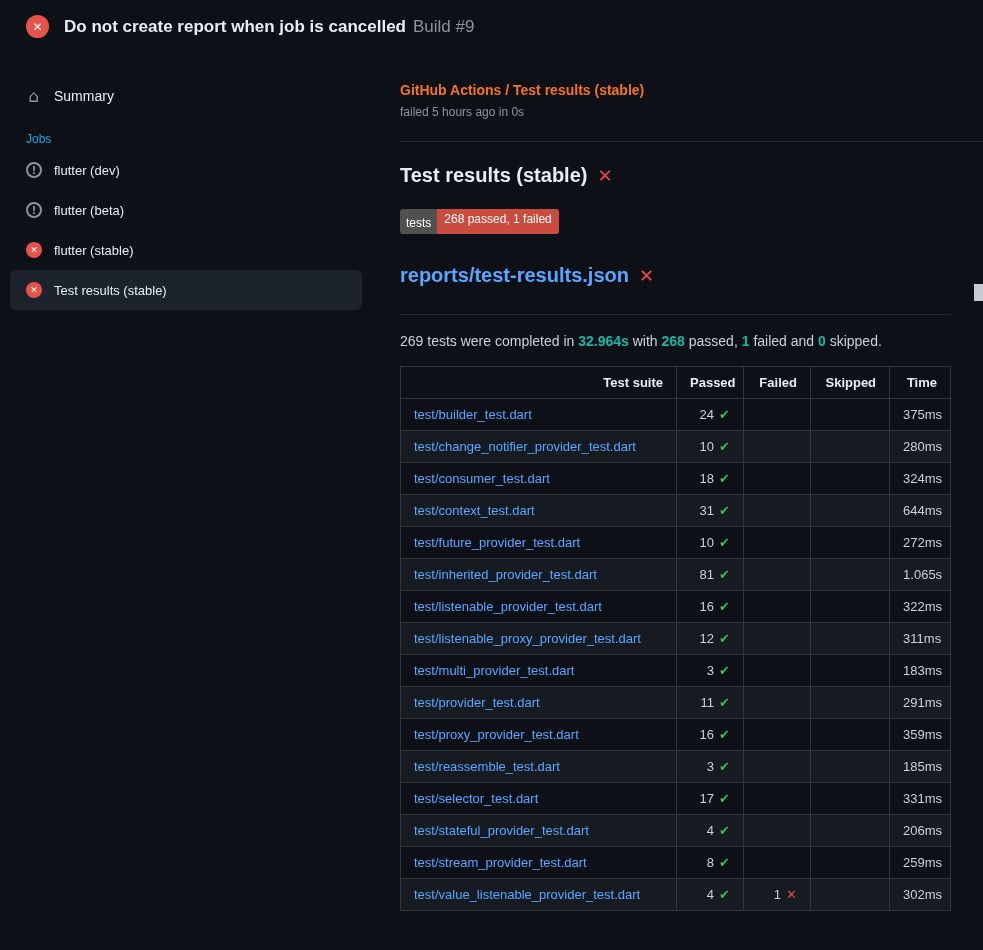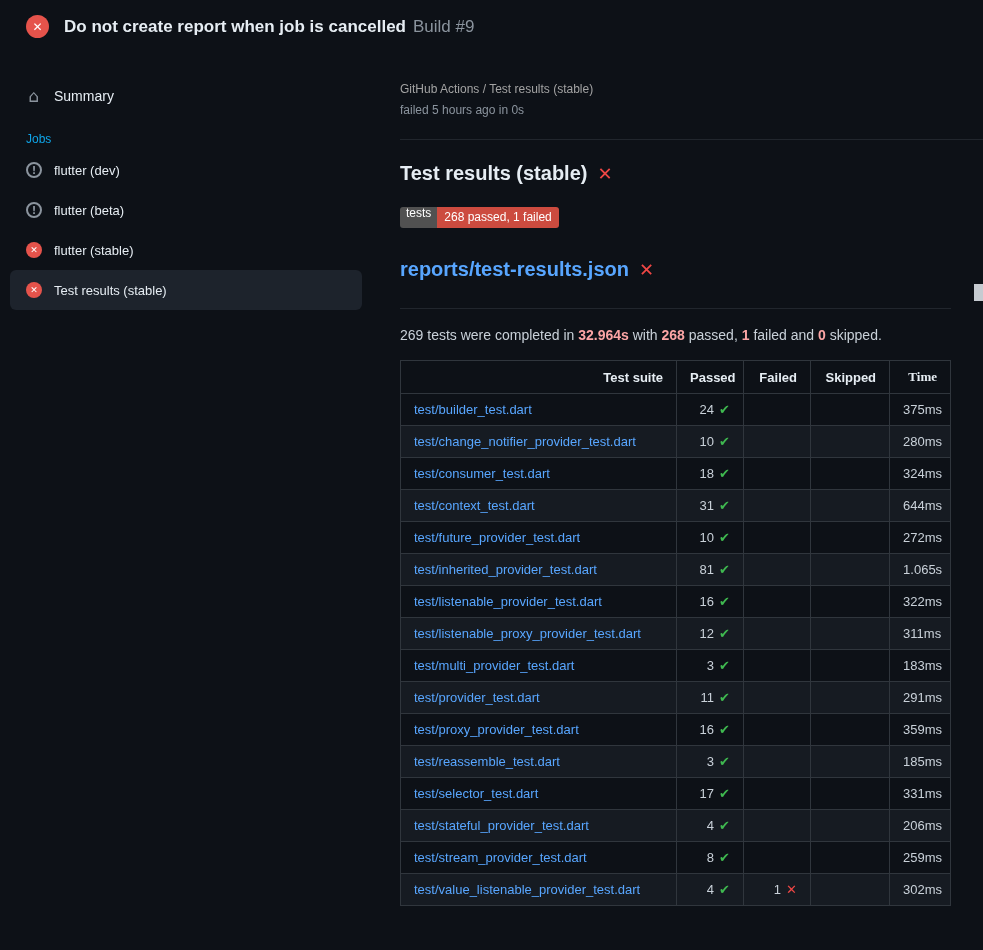--- a/index.html
+++ b/index.html
@@ -42,57 +42,57 @@
     display:flex; align-items:center; gap:12px;
     padding:10px 16px; border-radius:6px;
     font-size:14px; color:#e6edf3; cursor:pointer;
   }
   .sidebar-item.job { font-size:13px; padding:12px 16px; }
   .sidebar-item.selected { background:#1d232c; }
   .home-icon { color:#8b949e; font-size:17px; width:16px; text-align:center; font-family:"DejaVu Sans",sans-serif; }
   .jobs-header { margin:16px 0 4px 16px; font-size:12px; color:#0ea5e9; }
 
   
-  .breadcrumb { font-size:12px; font-weight:400; color:#a3a3a3; }
+  .breadcrumb { font-size:14px; font-weight:700; color:#f97316; }
   .status-line { font-size:12px; color:#8b949e; margin-top:7px; }
   .divider { height:1px; background:#21262d; margin-top:22px; }
 
   .section-title {
     margin-top:22px; font-size:20px; font-weight:700; color:#e6edf3;
     display:flex; align-items:center; gap:10px;
   }
   .red-x { color:var(--x-red,#ef4745); font-weight:700; font-size:18px; font-family:"DejaVu Sans",sans-serif; }
 
   .badge {
     margin-top:22px; display:inline-flex; font-size:12px;
     border-radius:3px; overflow:hidden; color:#fff; line-height:1;
   }
-  .badge-label { background:var(--badge-label-bg,#515151); padding:0 6px 5px; }
+  .badge-label { background:var(--badge-label-bg,#515151); padding:8px 6px 5px; }
   .badge-value { background:var(--badge-value-bg,#cc4b3f); padding:4px 7px 5px; }
 
   .report-title {
     margin-top:30px; width:551px;
     padding-bottom:27px; border-bottom:1px solid #21262d;
     display:flex; align-items:center; gap:10px;
     font-size:20px; font-weight:700;
   }
   .report-link { color:var(--link-blue,#58a6ff); }
 
   .summary-line { margin-top:18px; font-size:14px; color:#c9d1d9; }
-  .summary-line b { color:#fca5a5; font-weight:700; }
+  .summary-line b { color:#14b8a6; font-weight:700; }
 
   
   table { margin-top:17px; border-collapse:collapse; width:551px; font-size:13px; table-layout:fixed; }
   th, td { border:1px solid #30363d; padding:8px 13px; overflow:hidden; white-space:nowrap; }
   th { color:#e6edf3; font-weight:700; text-align:right; }
   th.col-suite   { width:272px; }
   th.col-passed  { width:66px; }
   th.col-failed  { width:66px; }
   th.col-skipped { width:78px; }
-  th.col-time    { width:60px;font-family:Liberation Serif, serif; }
+  th.col-time    { width:60px; }
   th.num, td.num { text-align:right; }
   tbody tr:nth-child(even) { background:#161b22; }
   td a { color:var(--link-blue,#58a6ff); }
   .check { color:var(--check-green,#3fb950); margin-left:5px; font-family:"DejaVu Sans",sans-serif; }
   .cross { color:var(--x-red,#ef4745); margin-left:5px; font-weight:700; font-family:"DejaVu Sans",sans-serif; }
 
   
   .scrollbar-thumb {
     position:absolute; right:0; top:284px;
     width:9px; height:17px; background:#c6cbd1;

